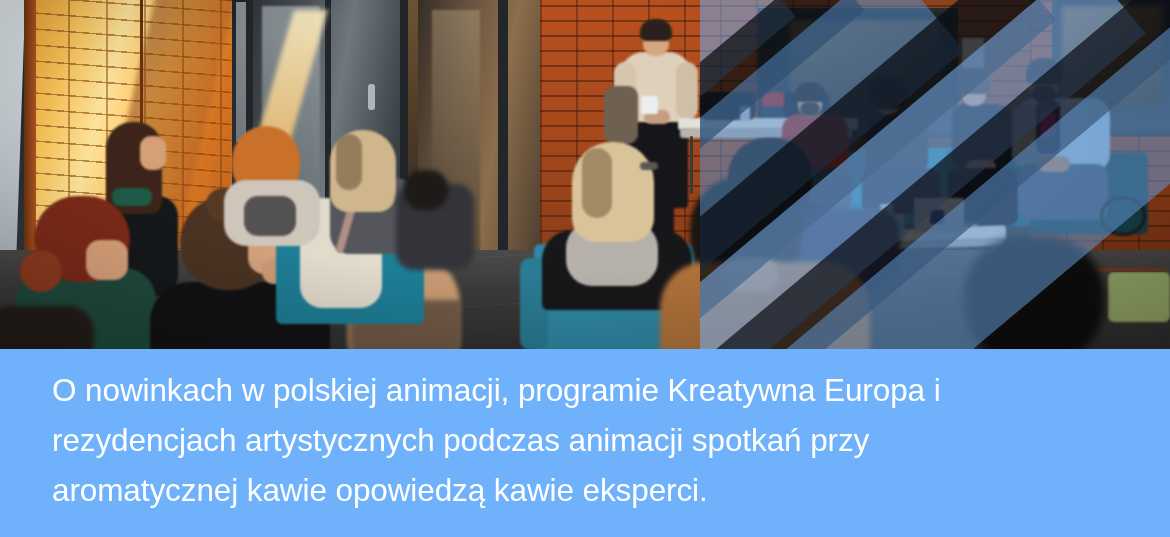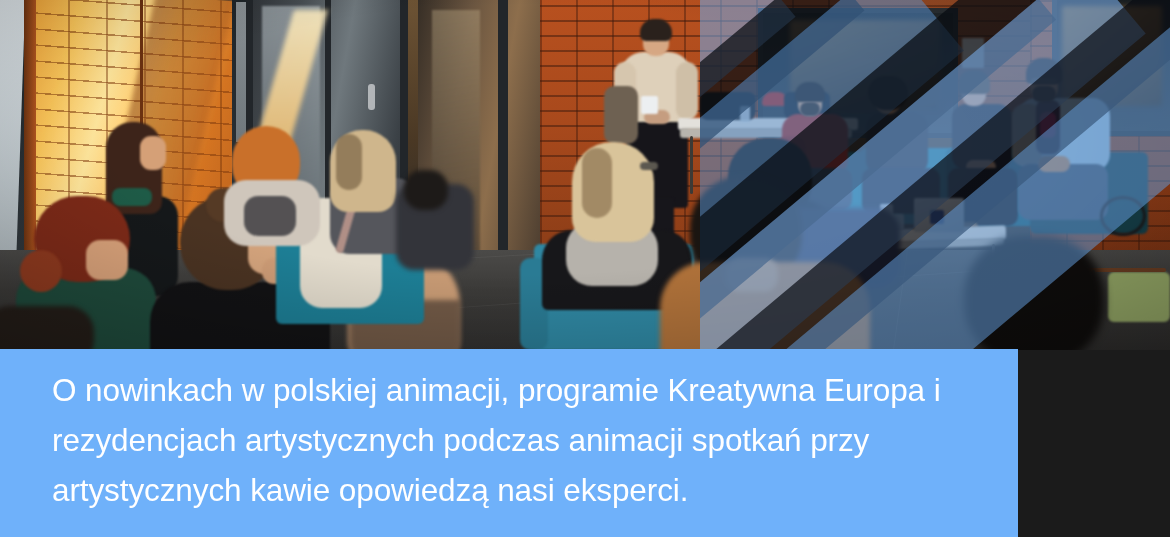--- a/index.html
+++ b/index.html
@@ -137,21 +137,21 @@
     overflow:hidden;pointer-events:none;
   }
   .stripe{
     position:absolute;
     transform-origin:top left;
     transform:rotate(50deg);
   }
 
   
   .band{
-    position:absolute;left:0;top:349px;width:1018px;height:188px;
+    position:absolute;left:0;top:349px;width:1170px;height:188px;
   }
   .band-text{
     position:absolute;left:52px;top:16px;width:1060px;
     color:#ffffff;
     font-family:"Liberation Sans",sans-serif;
     font-size:31.5px;
     font-weight:400;
     line-height:50px;
     letter-spacing:-0.1px;
   }
@@ -348,17 +348,17 @@
       <div class="stripe" style="left:480px;top:-40px;width:70px;height:620px;background:rgba(8,12,18,.70);"></div>
       <div class="stripe" style="left:550px;top:-40px;width:120px;height:620px;background:rgba(96,152,212,.55);"></div>
     </div>
 
   </div>
 
   <div class="band" style="background: rgb(111, 177, 250);">
     <div class="band-text" style="color: rgb(255, 255, 255);">
       <div>O nowinkach w polskiej animacji, programie Kreatywna Europa i</div>
       <div>rezydencjach artystycznych podczas animacji spotkań przy</div>
-      <div>artystycznych kawie opowiedzą nasi eksperci.</div>
+      <div>aromatycznej kawie opowiedzą kawie eksperci.</div>
     </div>
   </div>
 
 </div>
 
 </body></html>

